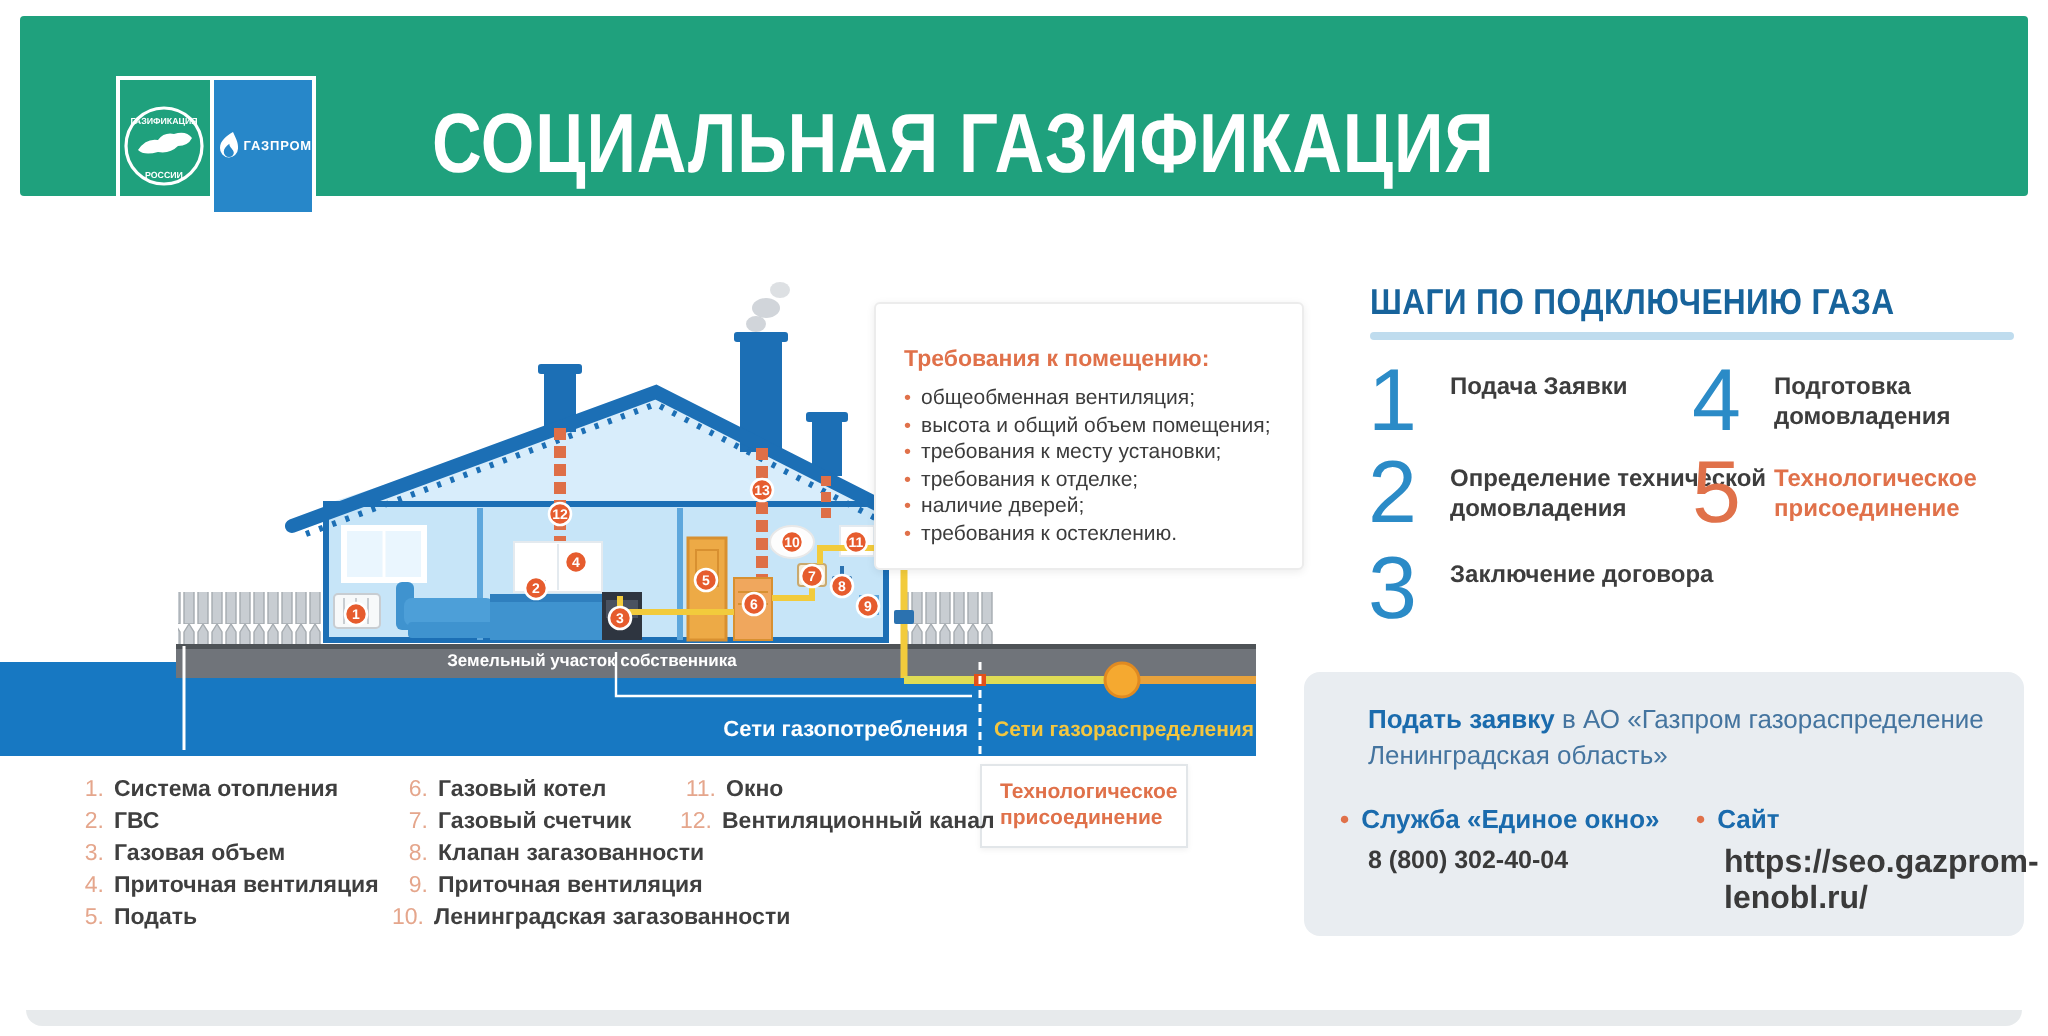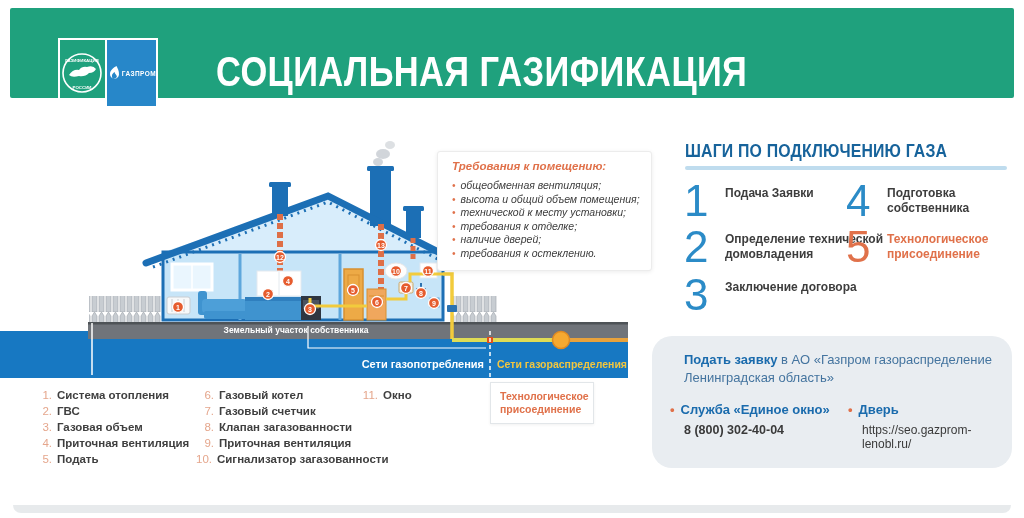--- a/index.html
+++ b/index.html
@@ -24,22 +24,21 @@
   .gazprom-row{display:flex;align-items:center;gap:2px;}
   .gazprom-text{color:#fff;font-weight:700;font-size:6.5px;letter-spacing:.4px;margin-top:1px;}
   .main-title{
     position:absolute;left:206px;top:40px;color:#fff;font-weight:700;font-size:42px;
     letter-spacing:.5px;transform:scaleX(.82);transform-origin:left center;white-space:nowrap;
   }
   
   .req-box{
     position:absolute;left:437px;top:151px;width:188px;background:#fff;
     border:1px solid #ececec;border-radius:3px;box-shadow:0 1px 4px rgba(0,0,0,.08);
-    padding:8px 11px 10px 14px;
-    font-style:italic;
+    padding:22px 11px 10px 14px;
   }
   .req-title{color:#E0714A;font-weight:700;font-size:11.5px;margin-bottom:7px;}
   .req-item{display:flex;font-size:10.5px;color:#3C3C3C;line-height:13.5px;}
   .req-item .dot{color:#E0714A;margin-right:5px;font-size:10px;line-height:13.5px;}
   
   .steps-title{
     position:absolute;left:685px;top:141px;color:#17639B;font-weight:700;font-size:18px;
     transform:scaleX(.88);transform-origin:left center;white-space:nowrap;letter-spacing:.2px;
   }
   .steps-underline{position:absolute;left:685px;top:166px;width:322px;height:3.5px;background:#BFDCEE;border-radius:2px;}
@@ -49,42 +48,42 @@
   .step.s1{left:684px;top:182px;} .step.s1 .step-label{width:150px;}
   .step.s2{left:684px;top:228px;} .step.s2 .step-label{width:165px;}
   .step.s3{left:684px;top:276px;} .step.s3 .step-label{width:165px;margin-left:11px;}
   .step.s4{left:846px;top:182px;} .step.s4 .step-label{width:112px;}
   .step.s5{left:846px;top:228px;}
   .step.s5 .step-num{color:#E0714A;}
   .step.s5 .step-label{color:#E0714A;width:112px;}
   
   .apply-box{
     position:absolute;left:652px;top:336px;width:360px;height:132px;
-    background:#E9EDF1;border-radius:20px;
+    background:#E9EDF1;border-radius:8px;
   }
   .apply-lead{position:absolute;left:32px;top:15px;width:316px;font-size:13px;line-height:18px;color:#44749F;}
   .apply-lead b{color:#1A6BAD;font-weight:700;}
   .contact{position:absolute;top:66px;}
   .contact.c1{left:18px;}
   .contact.c2{left:196px;}
   .contact-label{display:flex;align-items:baseline;font-size:13px;font-weight:700;color:#1A6BAD;}
   .contact-label .bullet{color:#E0714A;font-size:13px;margin-right:6px;}
   .contact-value{margin:6px 0 0 14px;font-size:12.5px;font-weight:700;color:#3A3A3A;}
-  .contact.c2 .contact-value{font-weight:400;font-size:12px;}
+  .contact.c2 .contact-value{font-weight:700;font-size:16px;}
   
   .tech-box{
     position:absolute;left:490px;top:382px;width:104px;box-sizing:border-box;
     background:#fff;border:1px solid #E2E6E9;box-shadow:0 1px 3px rgba(0,0,0,.06);
     padding:7px 9px;font-size:10.5px;line-height:13px;font-weight:700;color:#E0714A;
   }
   
   .legend-col{position:absolute;top:389px;}
   .legend-col.col1{left:34px;width:160px;}
   .legend-col.col2{left:196px;width:190px;}
-  .legend-col.col3{left:360px;width:150px;}
+  .legend-col.col3{left:340px;width:150px;}
   .lrow{display:flex;align-items:baseline;height:16px;}
   .lnum{width:18px;text-align:right;margin-right:5px;color:#E5A68C;font-size:11.5px;font-weight:400;}
   .ltxt{color:#3F3F3F;font-size:11.5px;font-weight:700;white-space:nowrap;text-align:center;}
   
   .illustration{position:absolute;left:0;top:0;}
   .illustration text{font-family:"Liberation Sans","DejaVu Sans",sans-serif;}
   
   .card-edge{position:absolute;left:13px;top:505px;width:998px;height:8px;background:#E3E6E9;border-radius:0 0 8px 8px;opacity:.85;}
 </style>
 </head>
@@ -280,21 +279,21 @@
   <div class="req-item">
       <span class="dot">•</span>
       <span>общеобменная вентиляция;</span>
     </div>
   <div class="req-item">
       <span class="dot">•</span>
       <span>высота и общий объем помещения;</span>
     </div>
   <div class="req-item">
       <span class="dot">•</span>
-      <span>технической к месту установки;</span>
+      <span>требования к месту установки;</span>
     </div>
   <div class="req-item">
       <span class="dot">•</span>
       <span>требования к отделке;</span>
     </div>
   <div class="req-item">
       <span class="dot">•</span>
       <span>наличие дверей;</span>
     </div>
   <div class="req-item">
@@ -313,21 +312,21 @@
 <div class="step s2">
   <div class="step-num">2</div>
   <div class="step-label">Определение технической домовладения</div>
 </div>
 <div class="step s3">
   <div class="step-num">3</div>
   <div class="step-label">Заключение договора</div>
 </div>
 <div class="step s4">
   <div class="step-num">4</div>
-  <div class="step-label">Подготовка собственника</div>
+  <div class="step-label">Подготовка домовладения</div>
 </div>
 <div class="step s5">
   <div class="step-num">5</div>
   <div class="step-label">Технологическое присоединение</div>
 </div>
 
 <div class="tech-box">Технологическое присоединение</div>
 
 <div class="apply-box">
   <div class="apply-lead">
@@ -336,21 +335,21 @@
   <div class="contact c1">
     <div class="contact-label">
       <span class="bullet">•</span>
       <span>Служба «Единое окно»</span>
     </div>
     <div class="contact-value">8 (800) 302-40-04</div>
   </div>
   <div class="contact c2">
     <div class="contact-label">
       <span class="bullet">•</span>
-      <span>Дверь</span>
+      <span>Сайт</span>
     </div>
     <div class="contact-value">https://seo.gazprom-lenobl.ru/</div>
   </div>
 </div>
 
 <div class="legend-col col1">
   <div class="lrow">
       <span class="lnum">1.</span>
       <span class="ltxt">Система отопления</span>
     </div>
@@ -383,23 +382,27 @@
   <div class="lrow">
       <span class="lnum">8.</span>
       <span class="ltxt">Клапан загазованности</span>
     </div>
   <div class="lrow">
       <span class="lnum">9.</span>
       <span class="ltxt">Приточная вентиляция</span>
     </div>
   <div class="lrow">
       <span class="lnum">10.</span>
-      <span class="ltxt">Сигнализатор загазованности</span>
+      <span class="ltxt">Ленинградская загазованности</span>
     </div>
 </div>
 <div class="legend-col col3">
   <div class="lrow">
       <span class="lnum">11.</span>
       <span class="ltxt">Окно</span>
     </div>
+  <div class="lrow">
+      <span class="lnum">12.</span>
+      <span class="ltxt">Вентиляционный канал</span>
+    </div>
 </div>
 
 <div class="card-edge"></div>
 
 </body></html>

